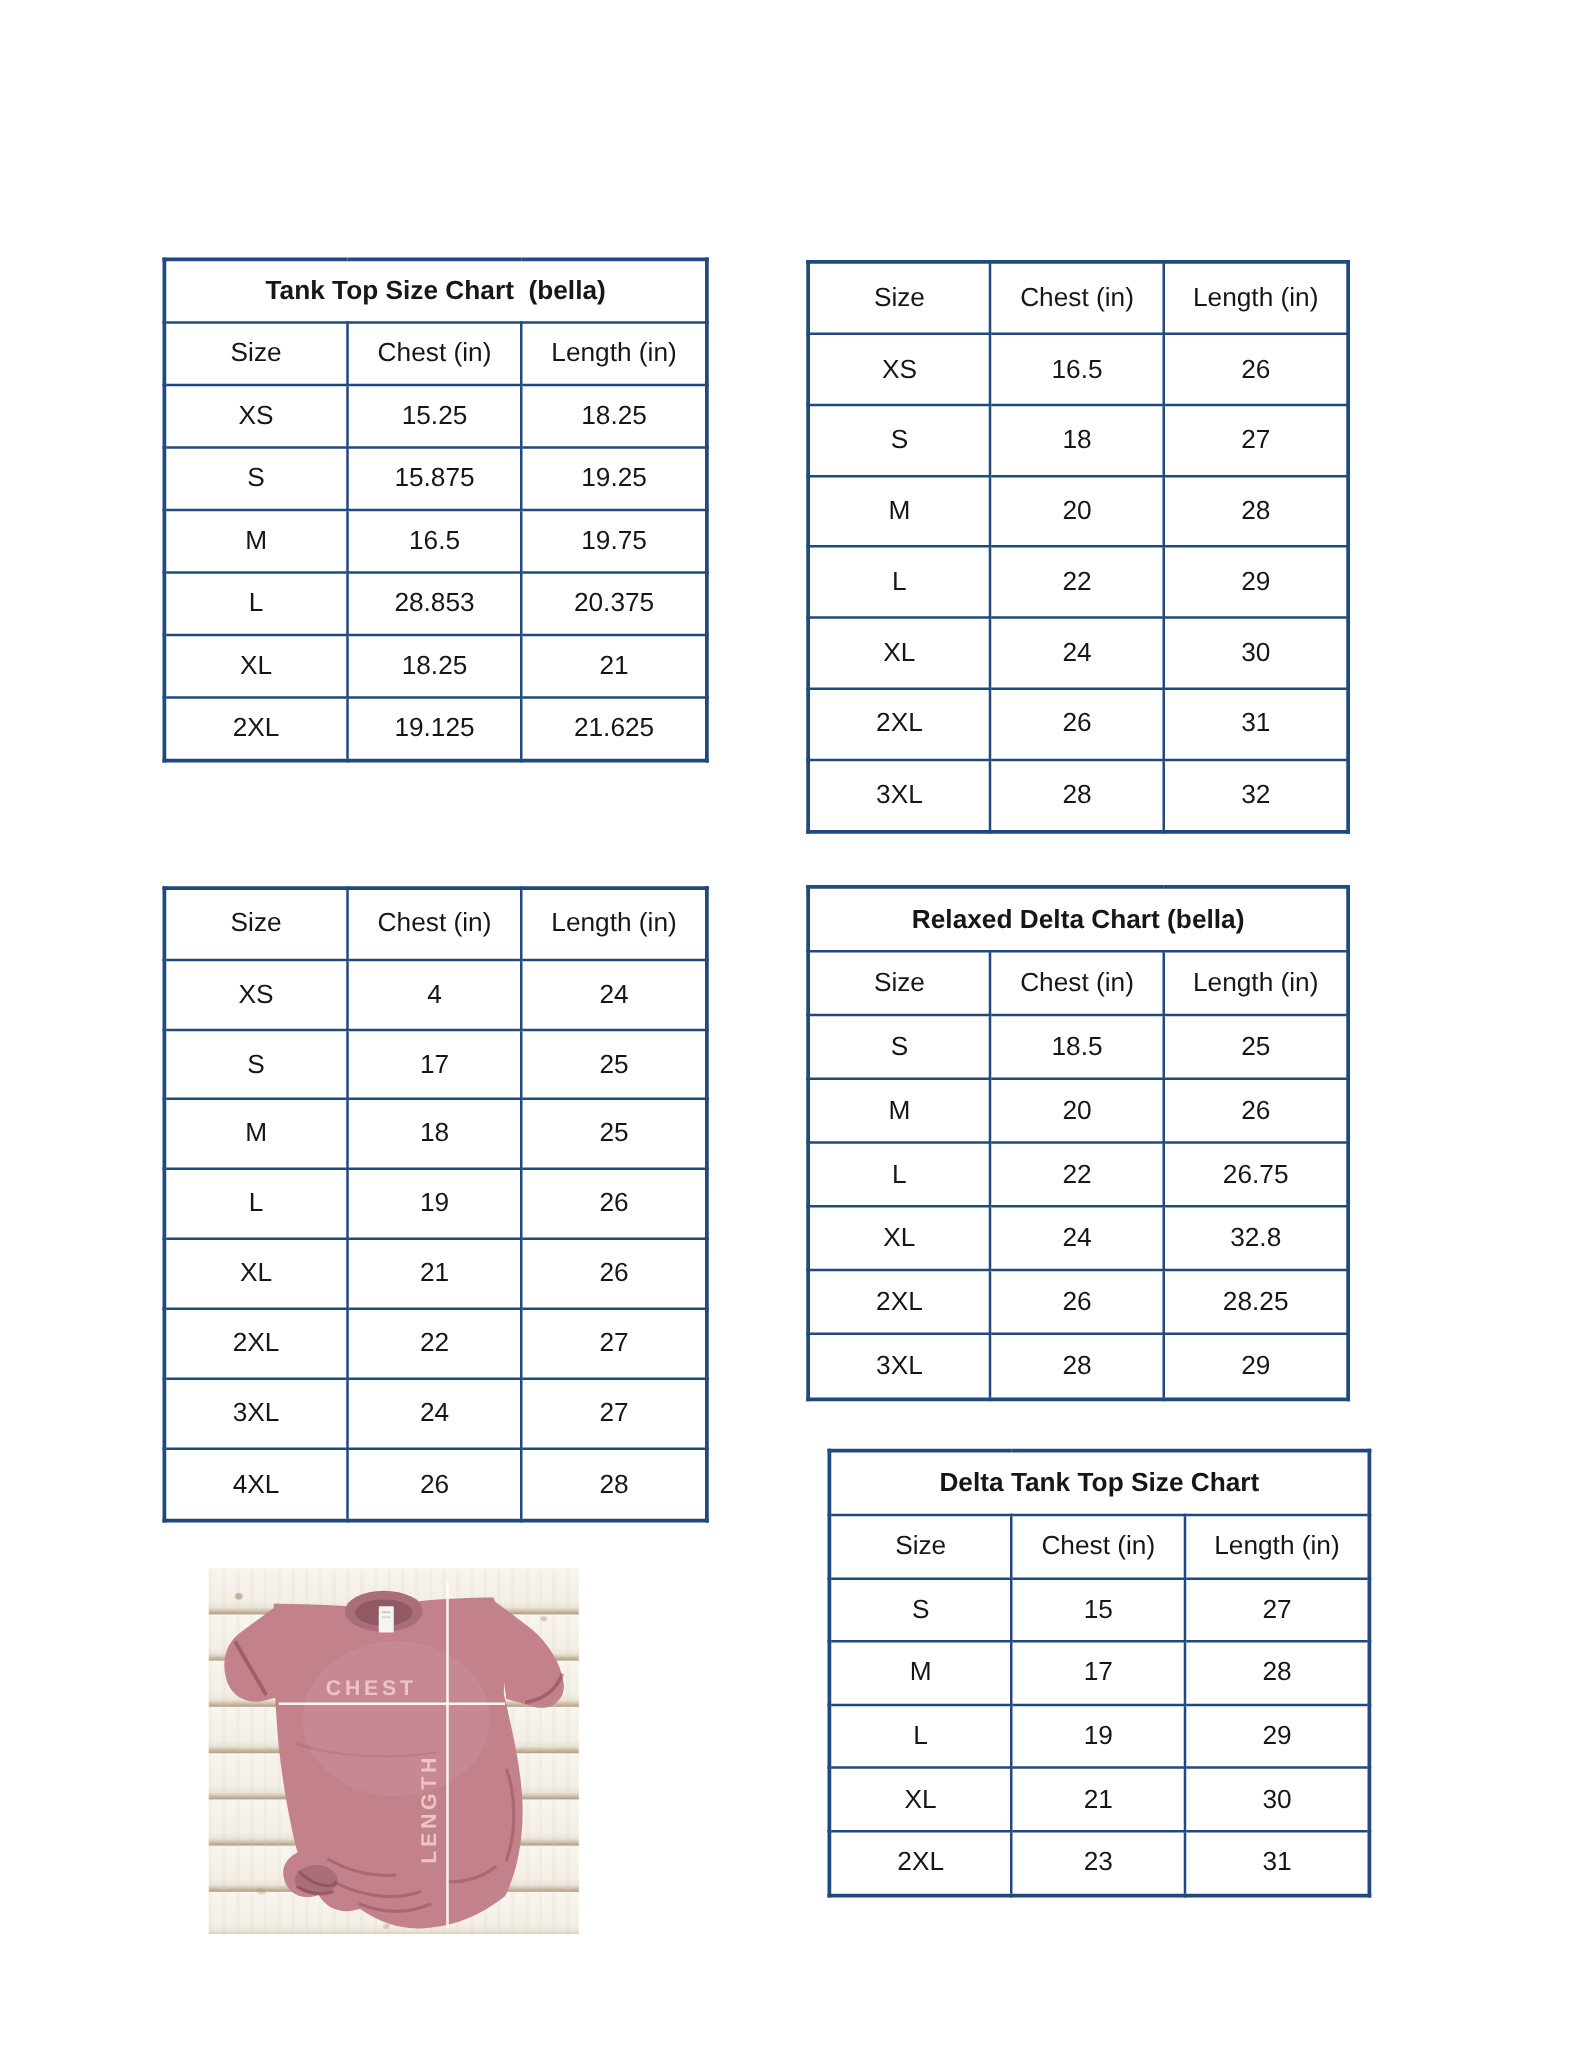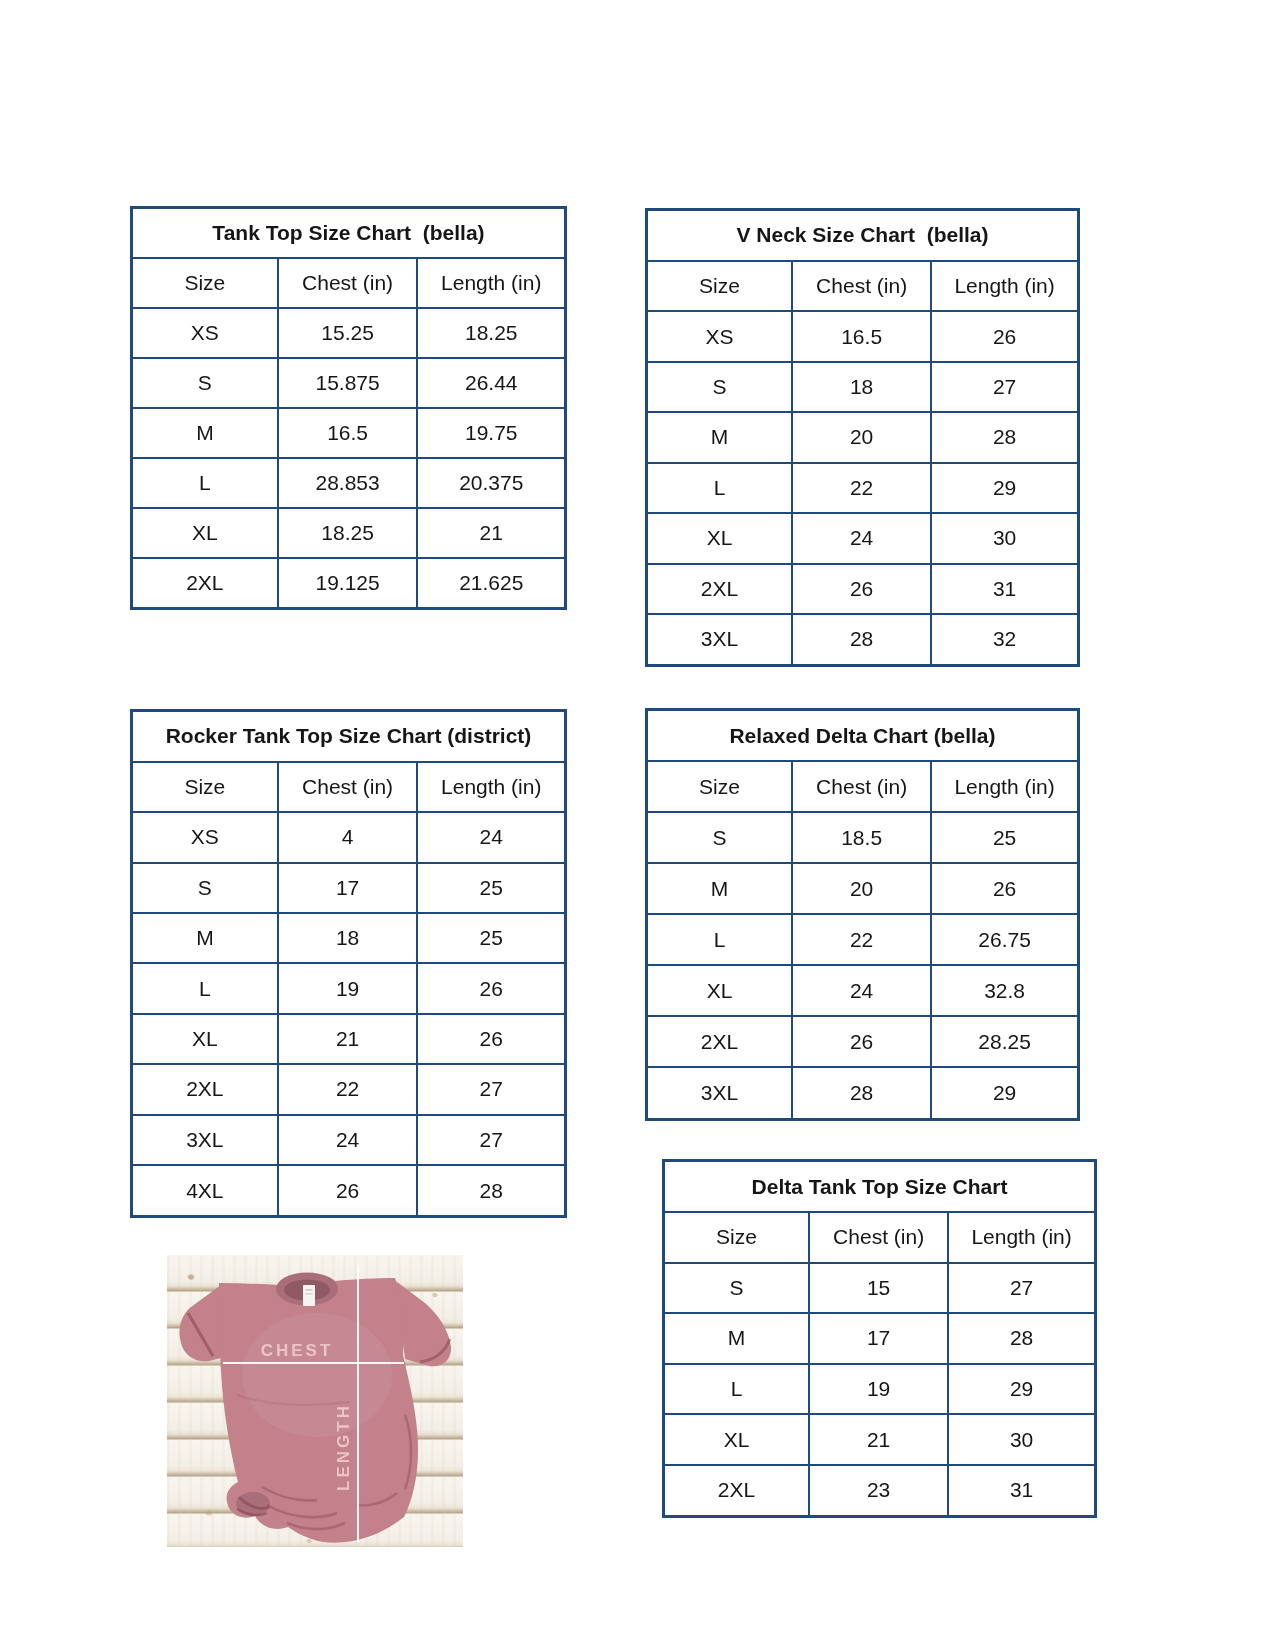--- a/index.html
+++ b/index.html
@@ -75,21 +75,21 @@
             <th>Length (in)</th>
           </tr>
           <tr>
             <td>XS</td>
             <td>15.25</td>
             <td>18.25</td>
           </tr>
           <tr>
             <td>S</td>
             <td>15.875</td>
-            <td>26.44</td>
+            <td>19.25</td>
           </tr>
           <tr>
             <td>M</td>
             <td>16.5</td>
             <td>19.75</td>
           </tr>
           <tr>
             <td>L</td>
             <td>28.853</td>
             <td>20.375</td>
@@ -110,23 +110,20 @@
 
   <section class="size-table pos-vneck">
       <table>
         <colgroup>
           <col style="width: 33.7%;">
           <col style="width: 32.2%;">
           <col style="width: 34.1%;">
         </colgroup>
         <tbody>
           <tr>
-            <td colspan="3" class="tbl-title">V Neck Size Chart  (bella)</td>
-          </tr>
-          <tr>
             <th>Size</th>
             <th>Chest (in)</th>
             <th>Length (in)</th>
           </tr>
           <tr>
             <td>XS</td>
             <td>16.5</td>
             <td>26</td>
           </tr>
           <tr>
@@ -164,23 +161,20 @@
     </section>
 
   <section class="size-table pos-rocker">
       <table>
         <colgroup>
           <col style="width: 33.7%;">
           <col style="width: 32.2%;">
           <col style="width: 34.1%;">
         </colgroup>
         <tbody>
-          <tr>
-            <td colspan="3" class="tbl-title">Rocker Tank Top Size Chart (district)</td>
-          </tr>
           <tr>
             <th>Size</th>
             <th>Chest (in)</th>
             <th>Length (in)</th>
           </tr>
           <tr>
             <td>XS</td>
             <td>4</td>
             <td>24</td>
           </tr>

